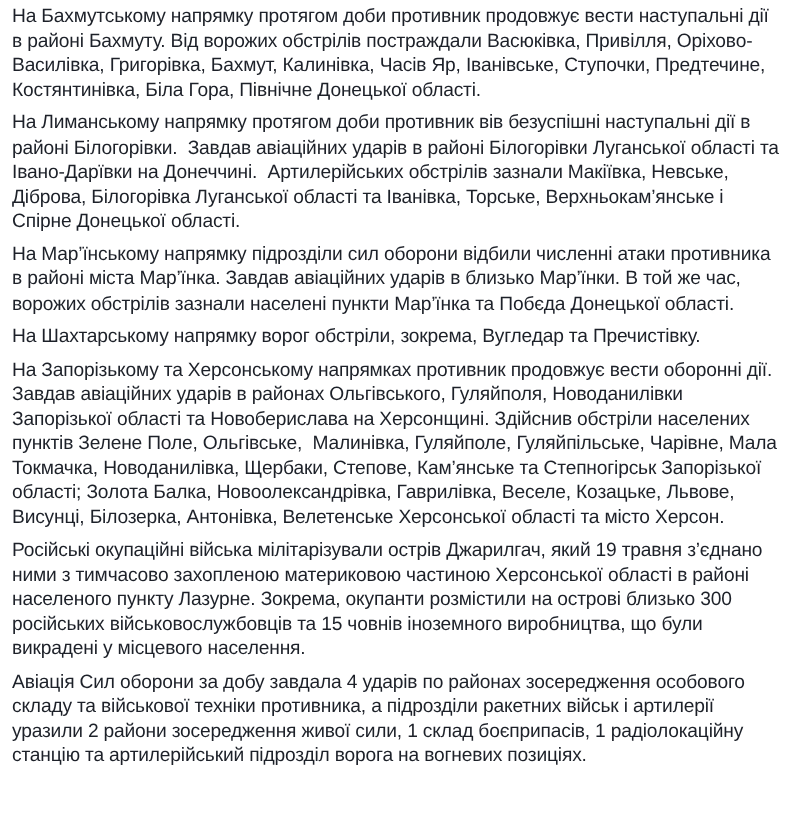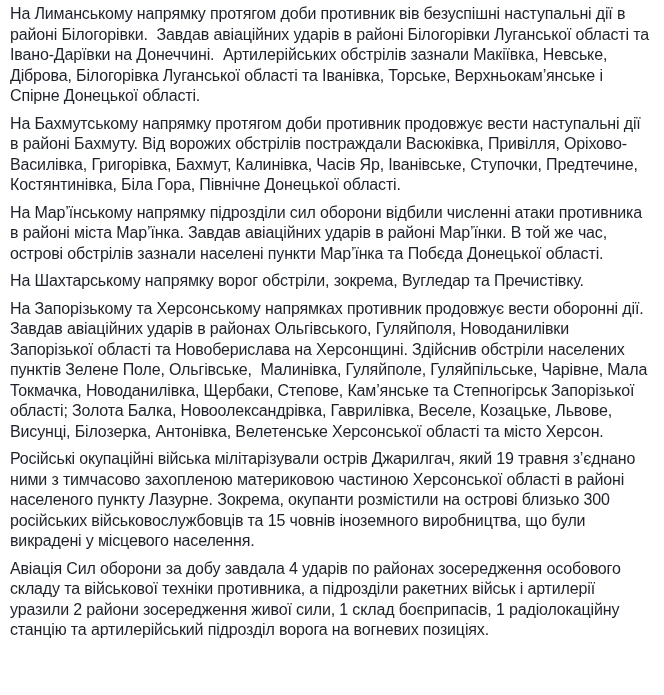--- a/index.html
+++ b/index.html
@@ -28,20 +28,20 @@
     -webkit-font-smoothing: antialiased;
   }
   .report p:last-child {
     margin-bottom: 0;
   }
 </style>
 </head>
 <body>
 
 <div class="report">
+  <p>На Бахмутському напрямку протягом доби противник продовжує вести наступальні дії  в районі Бахмуту. Від ворожих обстрілів постраждали Васюківка, Привілля, Оріхово-Василівка, Григорівка, Бахмут, Калинівка, Часів Яр, Іванівське, Ступочки, Предтечине, Костянтинівка, Біла Гора, Північне Донецької області.</p>
   <p>На Лиманському напрямку протягом доби противник вів безуспішні наступальні дії в районі Білогорівки.  Завдав авіаційних ударів в районі Білогорівки Луганської області та Івано-Дарївки на Донеччині.  Артилерійських обстрілів зазнали Макіївка, Невське, Діброва, Білогорівка Луганської області та Іванівка, Торське, Верхньокам’янське і Спірне Донецької області.</p>
-  <p>На Бахмутському напрямку протягом доби противник продовжує вести наступальні дії  в районі Бахмуту. Від ворожих обстрілів постраждали Васюківка, Привілля, Оріхово-Василівка, Григорівка, Бахмут, Калинівка, Часів Яр, Іванівське, Ступочки, Предтечине, Костянтинівка, Біла Гора, Північне Донецької області.</p>
-  <p>На Мар’їнському напрямку підрозділи сил оборони відбили численні атаки противника в районі міста Мар’їнка. Завдав авіаційних ударів в районі Мар’їнки. В той же час, острові обстрілів зазнали населені пункти Мар’їнка та Побєда Донецької області.</p>
+  <p>На Мар’їнському напрямку підрозділи сил оборони відбили численні атаки противника в районі міста Мар’їнка. Завдав авіаційних ударів в близько Мар’їнки. В той же час, ворожих обстрілів зазнали населені пункти Мар’їнка та Побєда Донецької області.</p>
   <p>На Шахтарському напрямку ворог обстріли, зокрема, Вугледар та Пречистівку.</p>
   <p>На Запорізькому та Херсонському напрямках противник продовжує вести оборонні дії. Завдав авіаційних ударів в районах Ольгівського, Гуляйполя, Новоданилівки Запорізької області та Новоберислава на Херсонщині. Здійснив обстріли населених пунктів Зелене Поле, Ольгівське,  Малинівка, Гуляйполе, Гуляйпільське, Чарівне, Мала Токмачка, Новоданилівка, Щербаки, Степове, Кам’янське та Степногірськ Запорізької області; Золота Балка, Новоолександрівка, Гаврилівка, Веселе, Козацьке, Львове, Висунці, Білозерка, Антонівка, Велетенське Херсонської області та місто Херсон.</p>
   <p>Російські окупаційні війська мілітарізували острів Джарилгач, який 19 травня з’єднано ними з тимчасово захопленою материковою частиною Херсонської області в районі населеного пункту Лазурне. Зокрема, окупанти розмістили на острові близько 300 російських військовослужбовців та 15 човнів іноземного виробництва, що були викрадені у місцевого населення.</p>
   <p>Авіація Сил оборони за добу завдала 4 ударів по районах зосередження особового складу та військової техніки противника, а підрозділи ракетних військ і артилерії уразили 2 райони зосередження живої сили, 1 склад боєприпасів, 1 радіолокаційну станцію та артилерійський підрозділ ворога на вогневих позиціях.</p>
 </div>
 
 </body></html>

